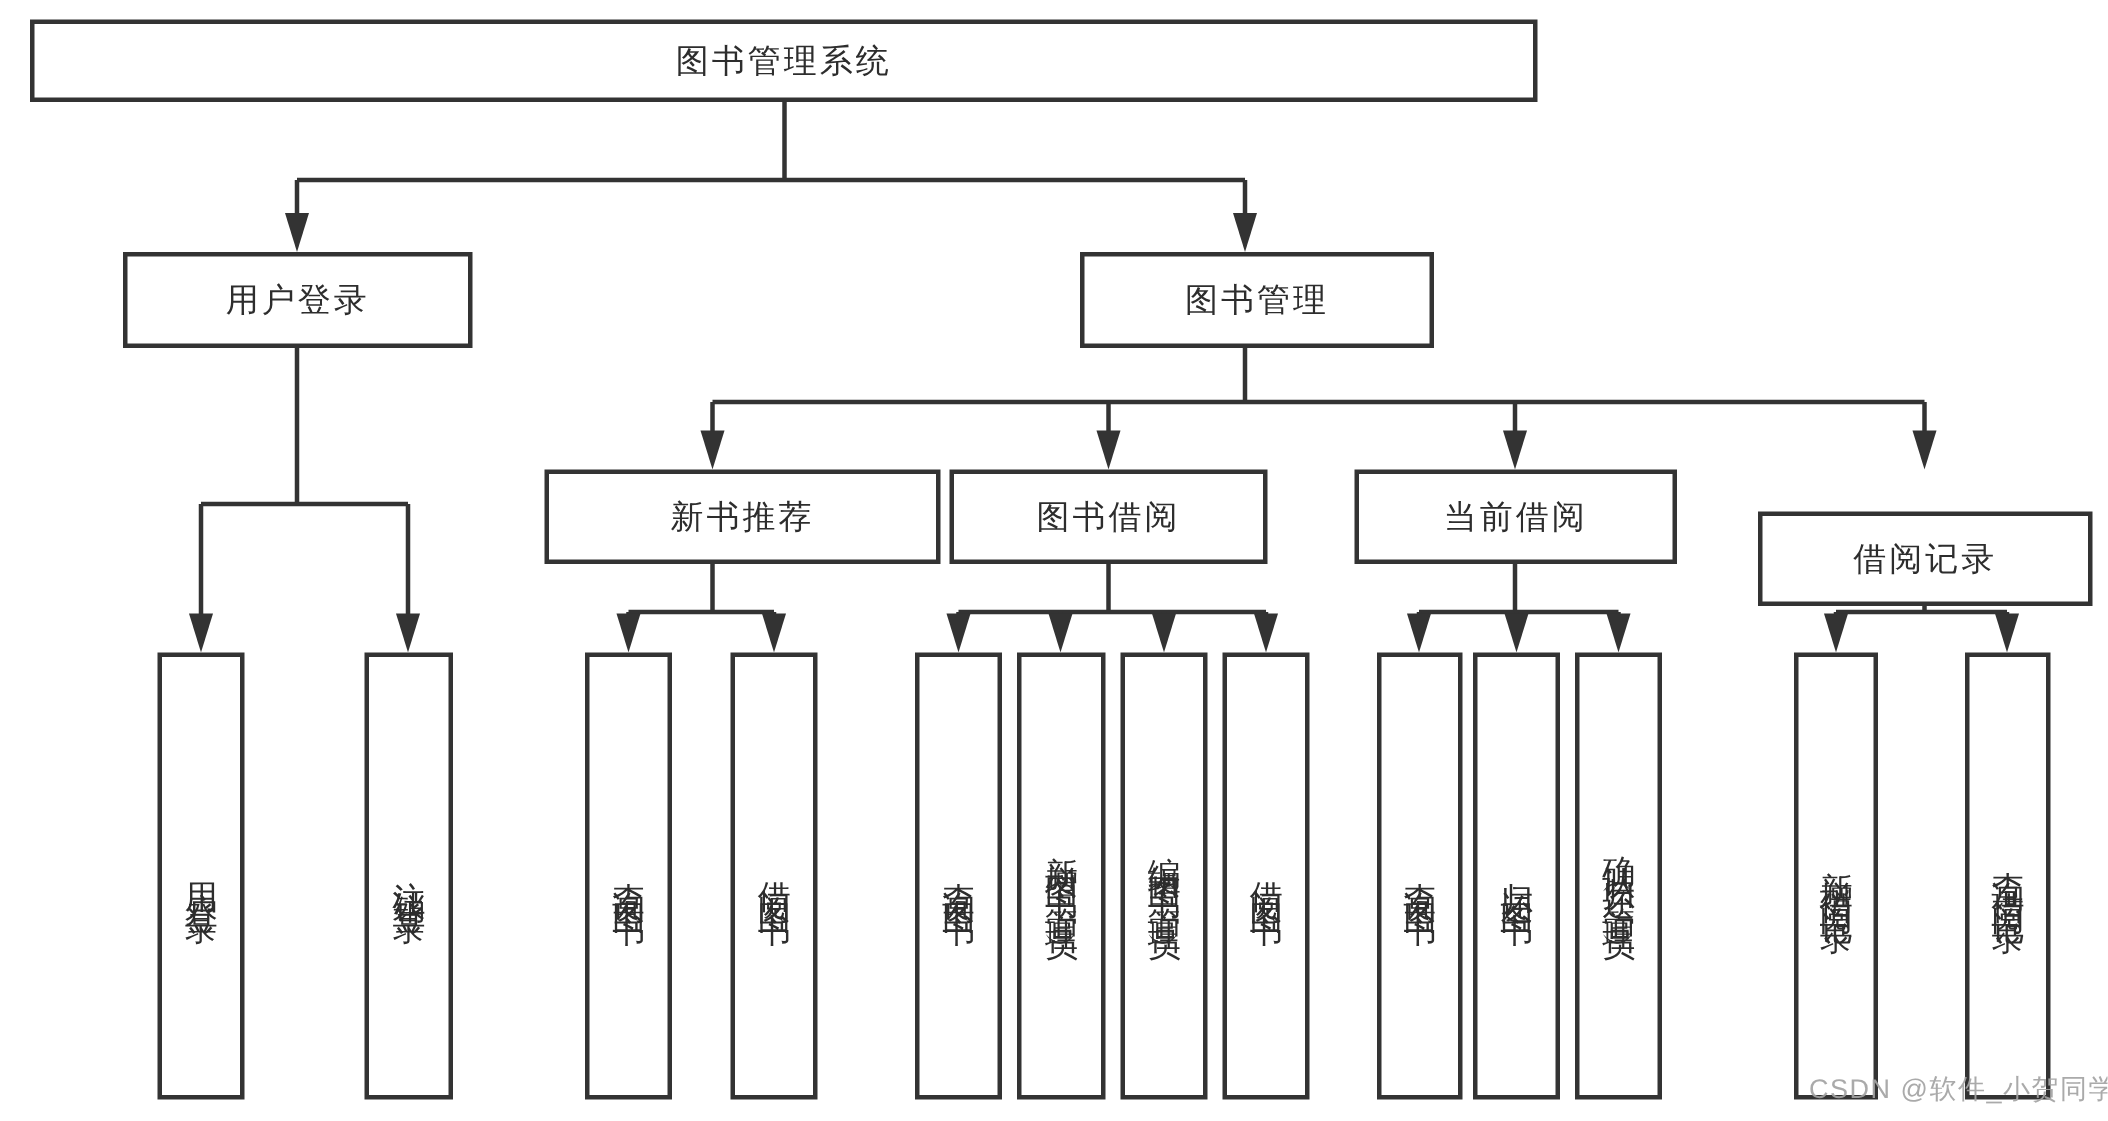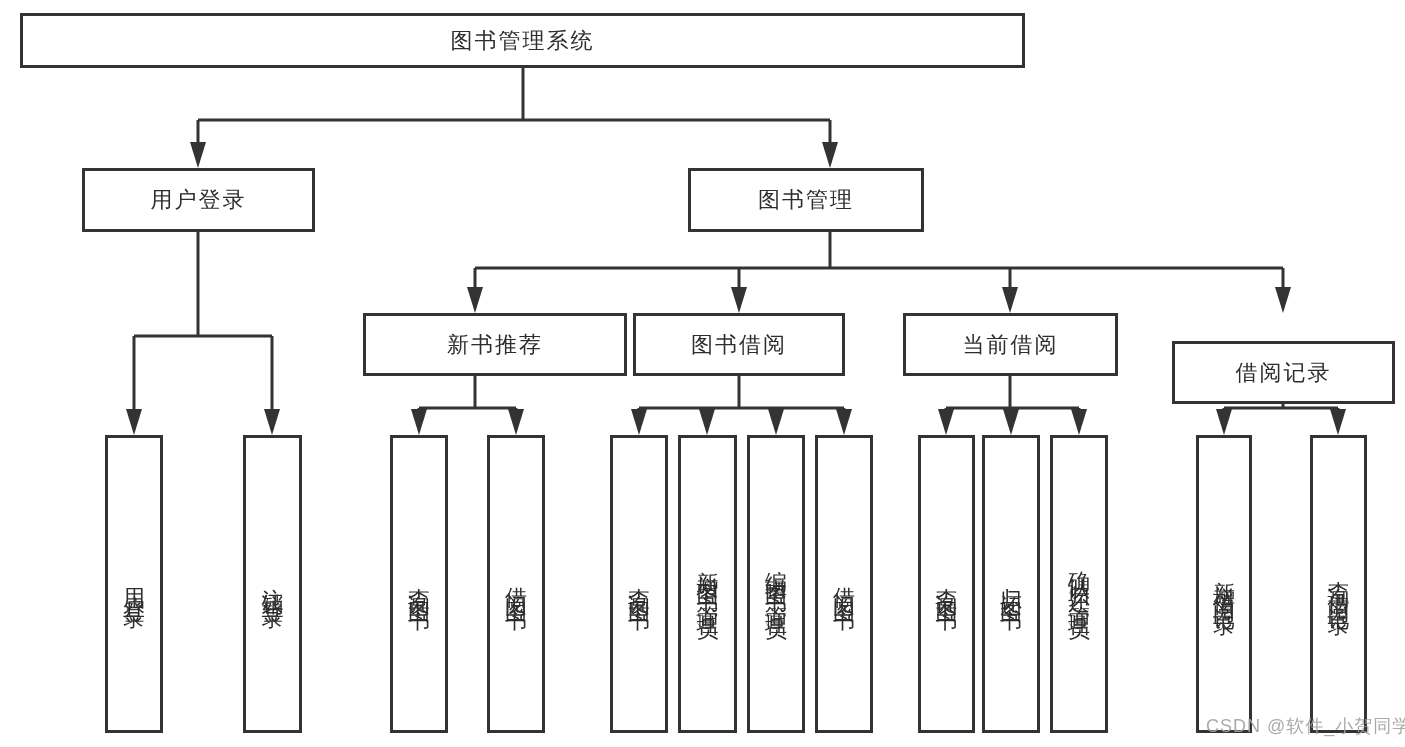--- a/index.html
+++ b/index.html
@@ -153,21 +153,21 @@
     </g>
   </svg>
 
   <div class="hbox" style="left:20px; top:13px; width:1005px; height:55px;">
     <span>图书管理系统</span>
   </div>
 
   <div class="hbox" style="left:82px; top:168px; width:233px; height:64px;">
     <span>用户登录</span>
   </div>
-  <div class="hbox" style="left:688px; top:168px; width:236px; height:64px;">
+  <div class="hbox" style="left:720px; top:168px; width:236px; height:64px;">
     <span>图书管理</span>
   </div>
 
   <div class="hbox" style="left:363px; top:313px; width:264px; height:63px;">
     <span>新书推荐</span>
   </div>
   <div class="hbox" style="left:633px; top:313px; width:212px; height:63px;">
     <span>图书借阅</span>
   </div>
   <div class="hbox" style="left:903px; top:313px; width:215px; height:63px;">

